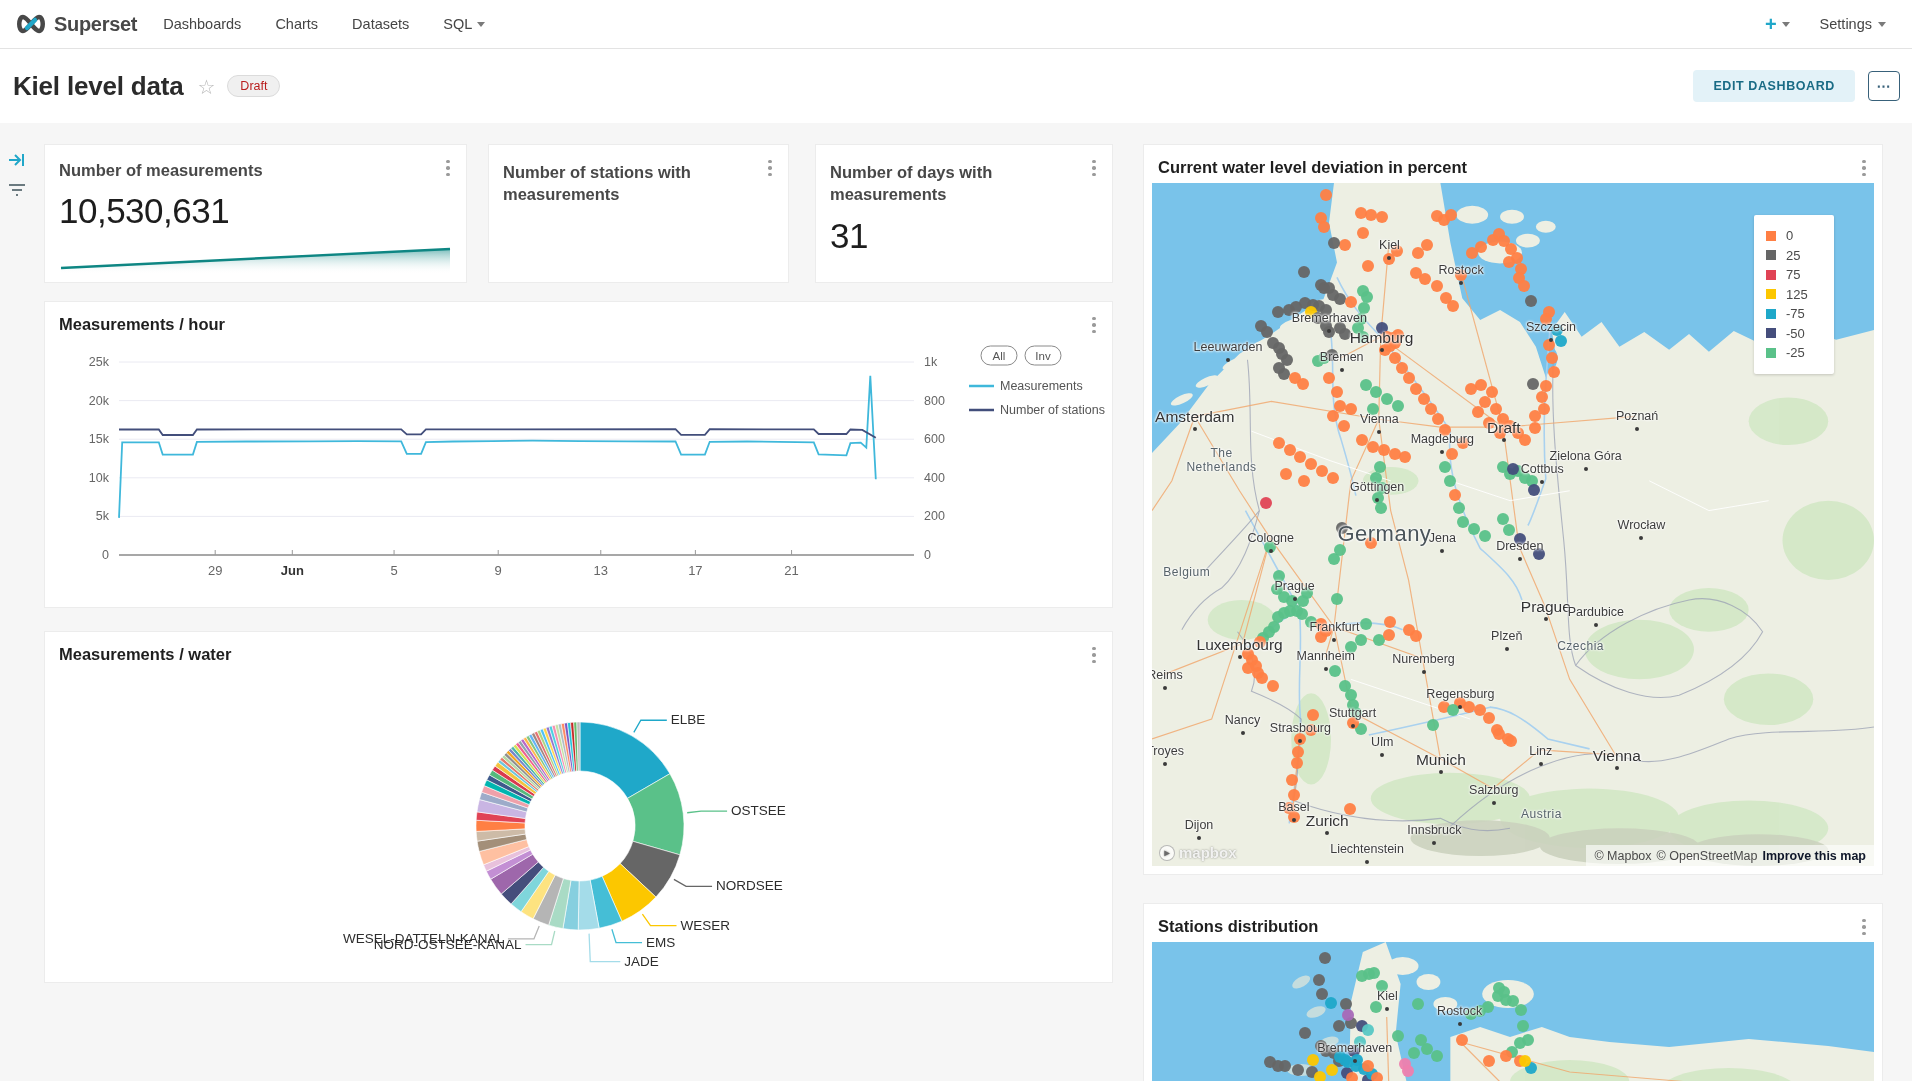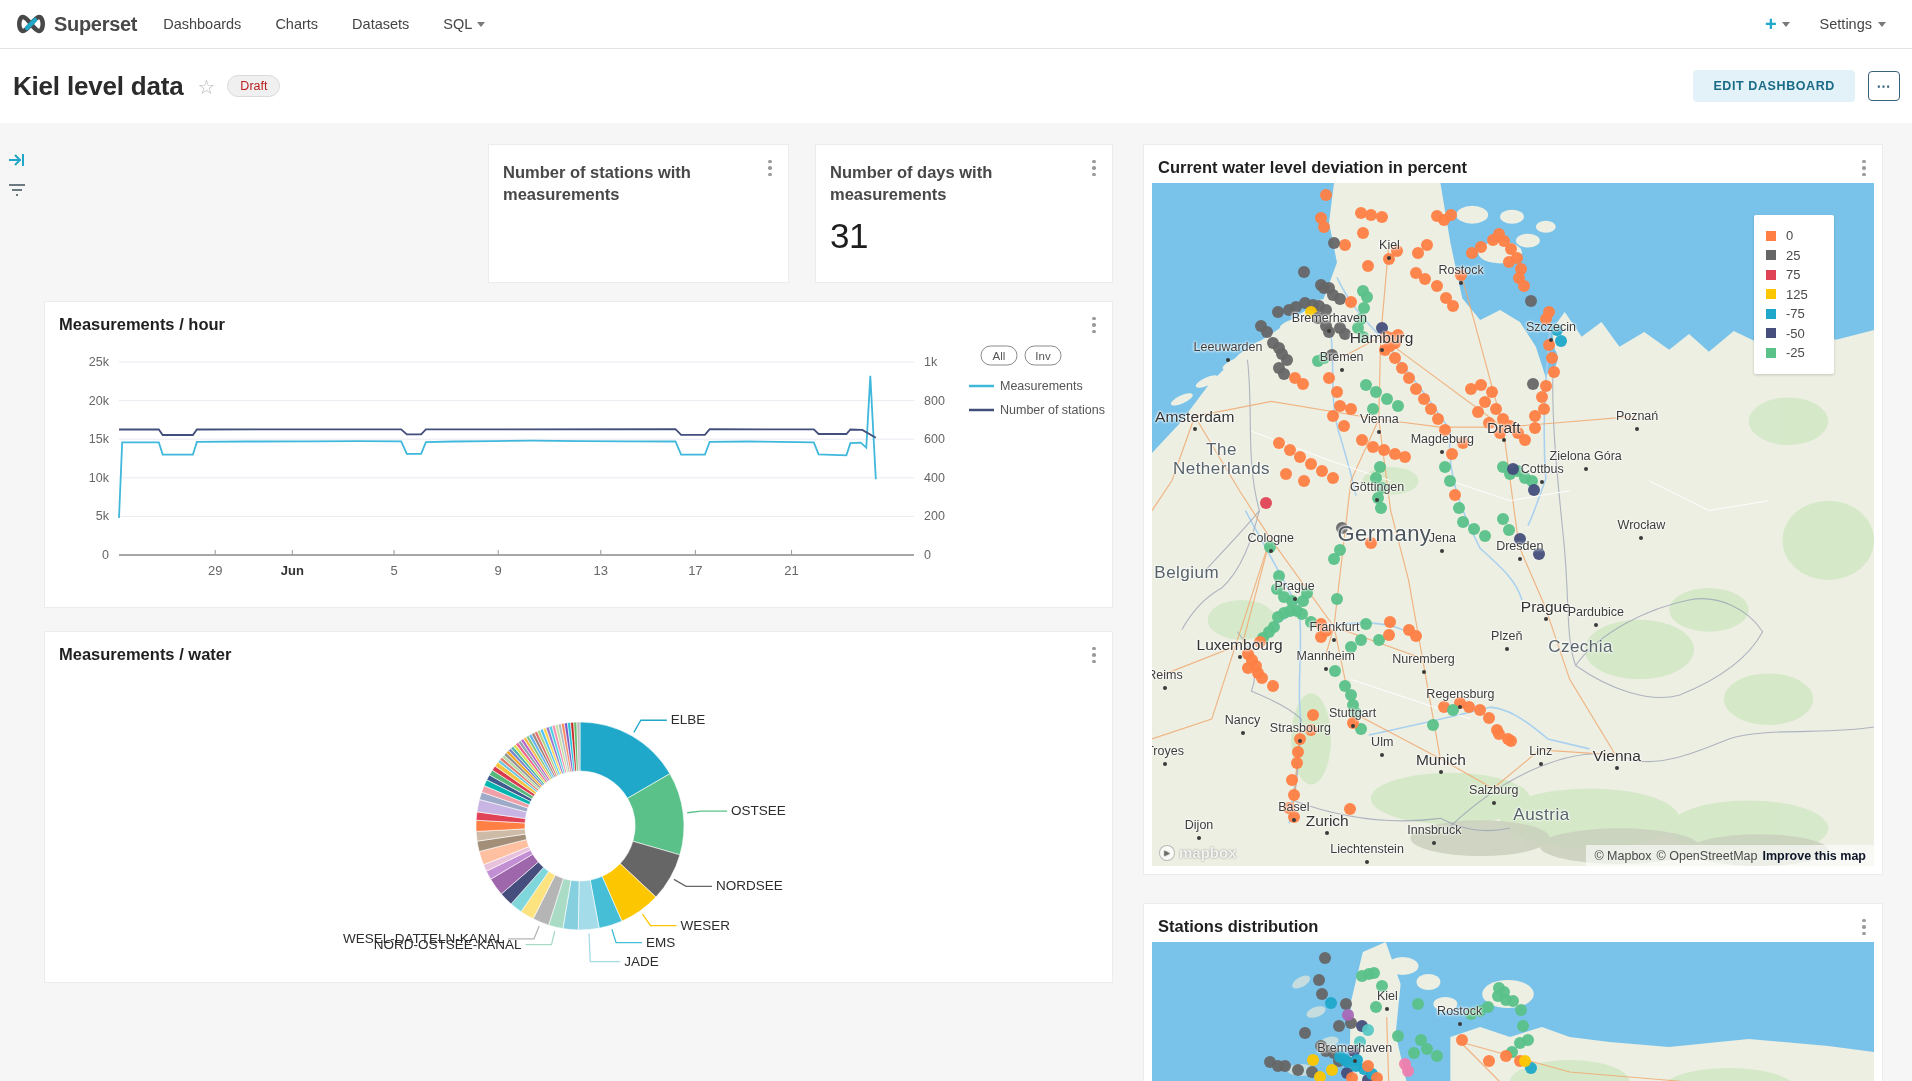--- a/index.html
+++ b/index.html
@@ -39,21 +39,21 @@
   .kebab i { width:3.5px; height:3.5px; border-radius:50%; background:#9a9a9a; display:block;}
   .big-number { font-size:35px; color:#1d1d1d; padding:10px 0 0 14px; letter-spacing:-0.5px;}
   .card-title { font-size:16.5px; font-weight:bold; color:#484848; padding:16px 30px 0 14px; line-height:1.35;}
   
   .map-box { position:absolute; left:8px; right:8px; top:38px; bottom:8px; overflow:hidden; background:#79C3EA;}
   .map-box svg.terrain { position:absolute; left:0; top:0; width:100%; height:100%; }
   .map-dot { position:absolute; width:12px; height:12px; border-radius:50%; opacity:.95; transform:translate(-50%,-50%);}
   .city { position:absolute; transform:translate(-50%,-50%); font-size:12.5px; color:#3c3c3c; white-space:pre-line;
     text-align:center; text-shadow:0 0 3px #fff,0 0 3px #fff,0 0 2px #fff; z-index:5; line-height:1.1;}
   .city.m { font-size:15.5px; color:#333; }
-  .city.c { font-size:17px; color:#57636a; letter-spacing:0.5px;text-align:center; }
+  .city.c { font-size:12px; color:#57636a; letter-spacing:0.5px;text-align:center; }
   .city.C { font-size:22px; color:#4a545a; letter-spacing:0.5px; }
   .city-marker { position:absolute; width:4px; height:4px; background:#3a3a3a; border-radius:50%;
     transform:translate(-50%,-50%); z-index:4;}
   .map-legend { position:absolute; top:32px; right:40px; width:80px; background:#fff; border-radius:2px;
     box-shadow:0 1px 3px rgba(0,0,0,.18); padding:11px 0 11px 12px; z-index:8;}
   .legend-row { display:flex; align-items:center; gap:10px; height:19.5px; cursor:pointer;}
   .legend-swatch { width:10px; height:10px; }
   .legend-label { font-size:13px; color:#4a4a4a; }
   .attribution { position:absolute; right:0; bottom:0; height:21px; background:rgba(255,255,255,.62);
     font-size:12.5px; color:#4a4a4a; display:flex; align-items:center; gap:5px; padding:0 8px; z-index:9;}
@@ -119,20 +119,37 @@
 <div class="content">
 
   <svg class="rail-icon" style="left:7px;top:28px" width="20" height="18" viewBox="0 0 20 18">
     <path d="M2 9 H12 M8 4 L13 9 L8 14" stroke="#20A7C9" stroke-width="2" fill="none"></path>
     <path d="M16 3 V15" stroke="#20A7C9" stroke-width="2"></path>
   </svg>
   <svg class="rail-icon" style="left:6px;top:58px" width="22" height="18" viewBox="0 0 22 18">
     <path d="M3 4 H19 M6 9 H16 M10 14 H12" stroke="#6b7a80" stroke-width="2" fill="none"></path>
   </svg>
 
+  <div class="panel" style="left:44px;top:21px;width:423px;height:139px">
+    <div class="kebab">
+        <i></i>
+        <i></i>
+        <i></i>
+      </div>
+    <div class="card-title" style="padding-top:14px">Number of measurements</div>
+    <div class="big-number">10,530,631</div>
+    <svg id="spark1" style="position:absolute;left:14px;right:14px;bottom:8px" width="395" height="32">
+        <linearGradient id="tg" x1="0" y1="0" x2="0" y2="1">
+          <stop offset="0%" stop-color="#0E8683" stop-opacity="0.55"></stop>
+          <stop offset="100%" stop-color="#ffffff" stop-opacity="0"></stop>
+        </linearGradient>
+        <polygon points="2,26 391,7 391,32 2,32" fill="url(#tg)"></polygon>
+        <line x1="2" y1="26" x2="391" y2="7" stroke="#0E8683" stroke-width="2.4"></line>
+      </svg>
+  </div>
   <div class="panel" style="left:488px;top:21px;width:301px;height:139px">
     <div class="kebab">
         <i></i>
         <i></i>
         <i></i>
       </div>
     <div class="card-title">Number of stations with measurements</div>
   </div>
   <div class="panel" style="left:815px;top:21px;width:298px;height:139px">
     <div class="kebab">

